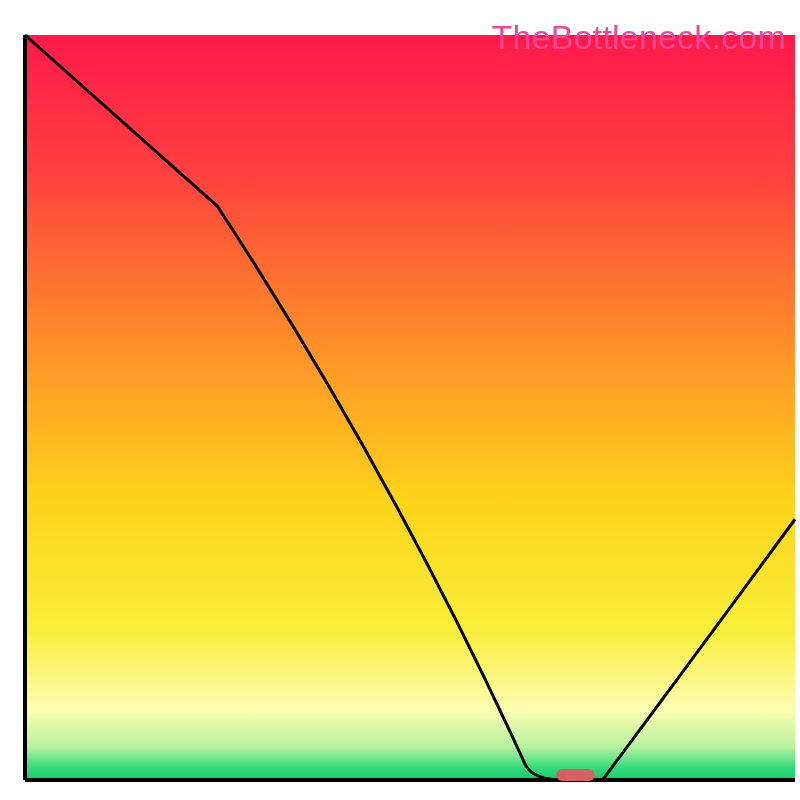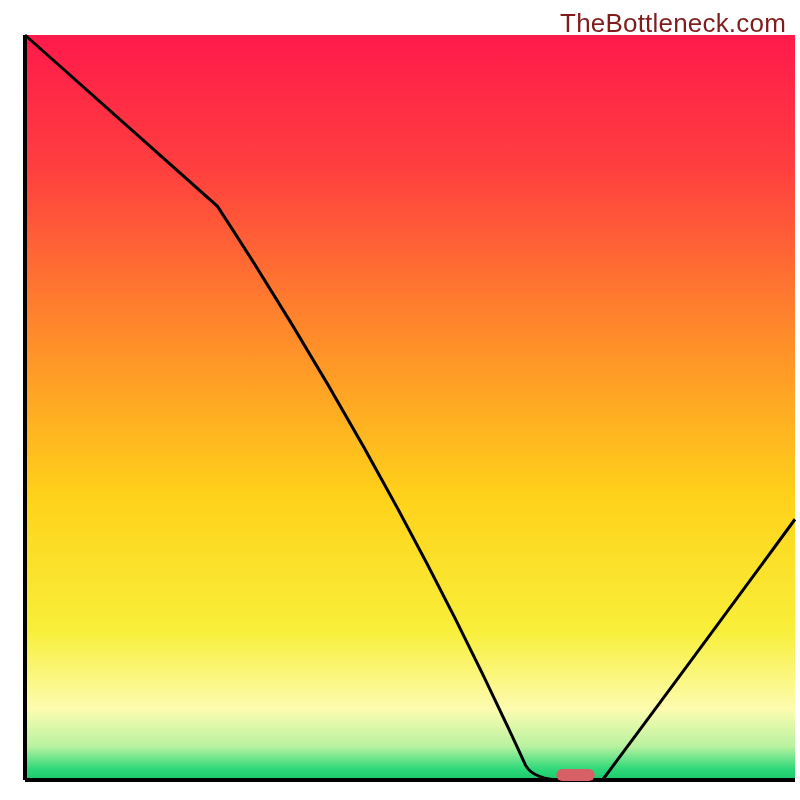--- a/index.html
+++ b/index.html
@@ -10,24 +10,24 @@
     background: #ffffff;
     font-family: Arial, Helvetica, sans-serif;
   }
   .container {
     position: relative;
     width: 800px;
     height: 800px;
   }
   .watermark {
     position: absolute;
-    top: 8px;
+    top: 18px;
     right: 14px;
-    color: #7f1d1d;
-    font-size: 26px;
+    color: #ec4899;
+    font-size: 34px;
     font-weight: 500;
     letter-spacing: 0.2px;
     z-index: 20;
   }
   svg.chart {
     position: absolute;
     top: 0;
     left: 0;
   }
 </style>

